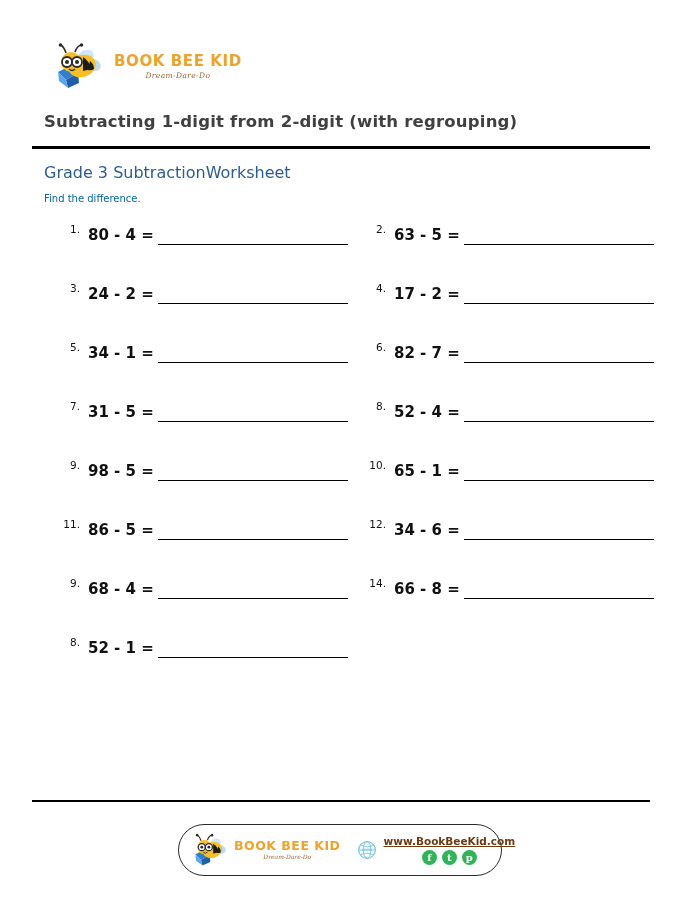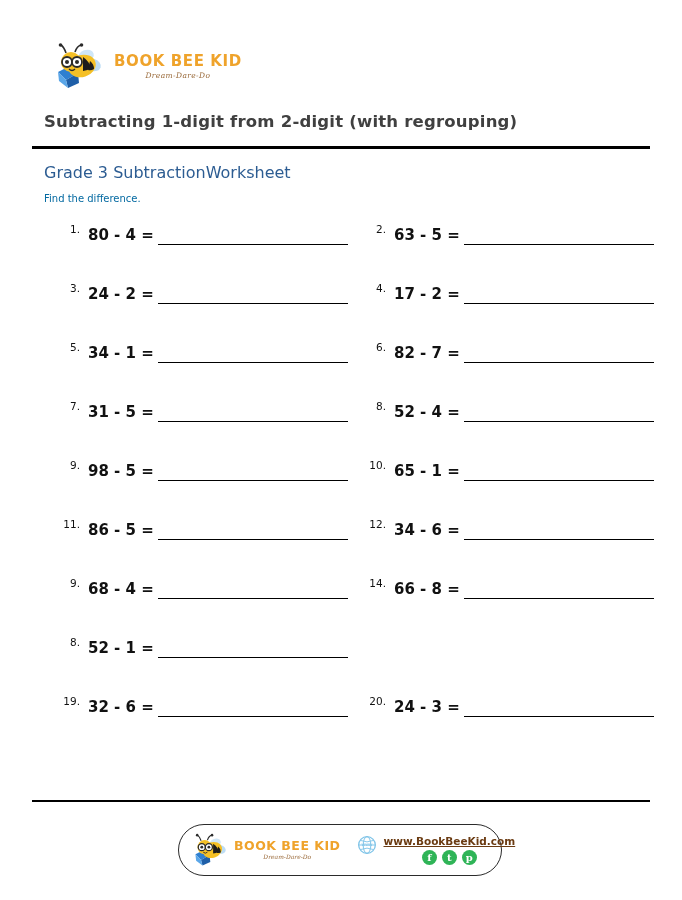--- a/index.html
+++ b/index.html
@@ -196,20 +196,21 @@
   }
   .footer-tagline {
     font-family: "DejaVu Serif", serif;
     font-style: italic;
     font-size: 6px;
     color: #9a6a3a;
     margin-top: 2px;
   }
   .footer-web {
     display: flex;
+    align-items: center;
     gap: 7px;
     padding-left: 16px;
     flex: none;
   }
   .globe-icon { width: 20px; height: 20px; display: block; flex: none; }
   .web-stack {
     display: flex;
     flex-direction: column;
     align-items: center;
     gap: 3px;
@@ -365,32 +366,20 @@
       <div class="prob right">
         <span class="prob-num">14.</span>
         <span class="prob-expr">66 - 8 =</span>
         <span class="answer-line"></span>
       </div>
     </div>
     <div class="prob-row">
       <div class="prob left">
         <span class="prob-num">8.</span>
         <span class="prob-expr">52 - 1 =</span>
-        <span class="answer-line"></span>
-      </div>
-    </div>
-    <div class="prob-row">
-      <div class="prob left">
-        <span class="prob-num">19.</span>
-        <span class="prob-expr">32 - 6 =</span>
-        <span class="answer-line"></span>
-      </div>
-      <div class="prob right">
-        <span class="prob-num">20.</span>
-        <span class="prob-expr">24 - 3 =</span>
         <span class="answer-line"></span>
       </div>
     </div>
   </div>
 
   <div class="rule-bottom"></div>
 
   <div class="footer-box">
     <div class="footer-brand">
       <svg class="footer-mark" viewBox="0 0 56 48">

